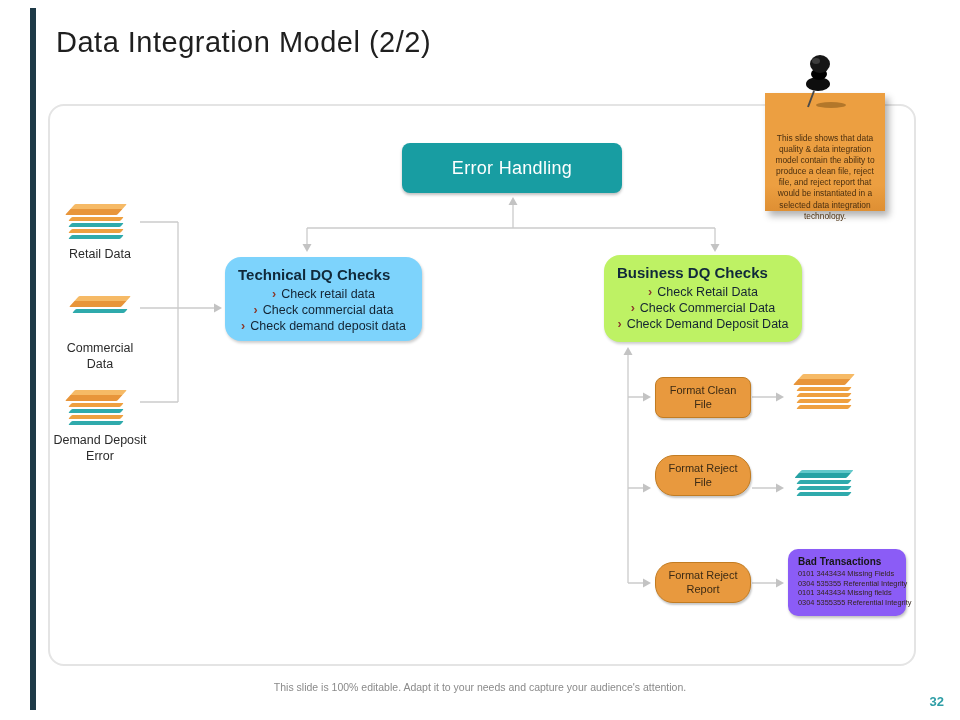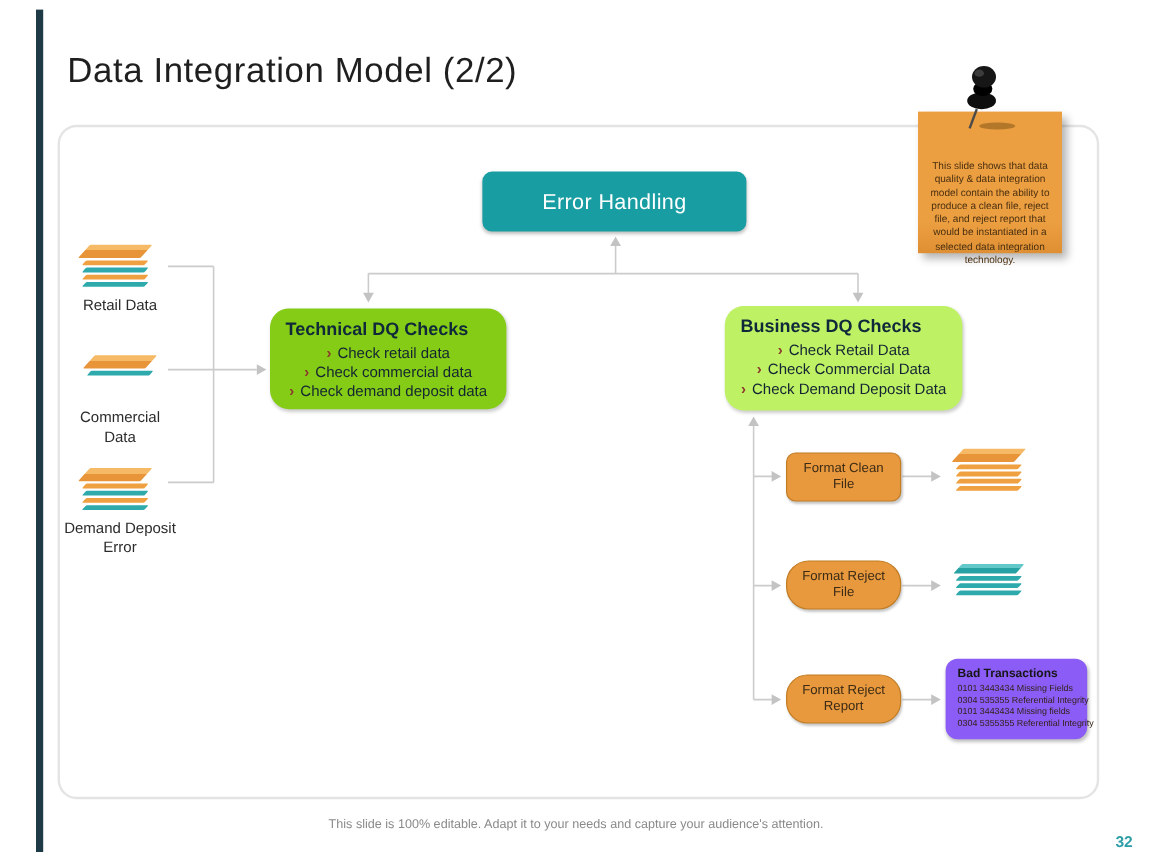--- a/index.html
+++ b/index.html
@@ -1,38 +1,38 @@
 <!DOCTYPE html>
 <html><head>
 <meta charset="utf-8">
 <style>
   * { margin:0; padding:0; box-sizing:border-box; }
   html,body { width:960px; height:720px; background:#fff; font-family:"Liberation Sans", sans-serif; }
   .slide { position:relative; width:960px; height:720px; background:#ffffff; overflow:hidden; }
 
   .left-bar { position:absolute; left:30px; top:8px; width:6px; height:702px; background:#1E3A47; }
 
-  .slide-title { position:absolute; left:56px; top:43px; font-size:29px; font-weight:400; color:#1f1f1f; letter-spacing:.5px; }
+  .slide-title { position:absolute; left:56px; top:26px; font-size:29px; font-weight:400; color:#1f1f1f; letter-spacing:.5px; }
 
   .panel { position:absolute; left:48px; top:104px; width:868px; height:562px; border:2px solid #E4E4E4; border-radius:16px; background:#fff; }
 
   svg.connectors { position:absolute; left:0; top:0; width:960px; height:720px; pointer-events:none; }
   svg.connectors path { stroke:#CBCBCB; stroke-width:1.3; fill:none; }
   svg.connectors polygon { fill:#C3C3C3; }
 
   .node { position:absolute; display:flex; align-items:center; justify-content:center; text-align:center; }
 
   .error-handling { left:402px; top:143px; width:220px; height:50px; background:#189DA2; border-radius:8px; color:#fff; font-size:18px; letter-spacing:.3px; box-shadow:0 2px 3px rgba(0,0,0,.25); }
 
   .dq-box { position:absolute; border-radius:16px; padding:9px 13px; box-shadow:1px 2px 3px rgba(0,0,0,.2); }
   .dq-box .dq-title { font-size:15px; font-weight:bold; color:#10293A; margin-bottom:3px; }
   .dq-box ul { list-style:none; }
   .dq-box li { font-size:12.5px; color:#142433; line-height:1.28; white-space:nowrap;text-align:center; }
   .dq-box li .glyph { color:#8C3A2C; font-weight:bold; margin-right:5px; }
-  .technical { left:225px; top:257px; width:197px; height:84px; background:#84cc16; }
+  .technical { left:225px; top:257px; width:197px; height:84px; background:#7dd3fc; }
   .business  { left:604px; top:255px; width:198px; height:87px; background:#bef264; }
 
   .stack { position:absolute; }
   .sheet { width:52px; margin-left:8px; transform:skewX(-42deg); border-radius:1px; }
   .sheet + .sheet { margin-top:2px; }
   .thick-or { height:11px; background:linear-gradient(#F6BA66 0 42%, #E8953A 42% 100%); }
   .thick-tl { height:8px;  background:linear-gradient(#63C8CA 0 42%, #27A2A4 42% 100%); }
   .thin-or  { height:4px; background:#EFA040; }
   .thin-tl  { height:4px; background:#2FAAAC; }
 
@@ -122,21 +122,21 @@
     <div class="sheet thin-or"></div>
     <div class="sheet thin-tl"></div>
     <div class="sheet thin-or"></div>
     <div class="sheet thin-tl"></div>
   </div>
   <div class="src-label" style="left:40px; top:432px; width:120px;">Demand Deposit Error</div>
 
   <div class="format-box" style="left:655px; top:377px;">
     <span>Format Clean File</span>
   </div>
-  <div class="format-box" style="left:655px; top:467px;border-radius:19px;">
+  <div class="format-box" style="left:655px; top:455px;border-radius:19px;">
     <span>Format Reject File</span>
   </div>
   <div class="format-box" style="left:655px; top:562px;border-radius:18px;">
     <span>Format Reject Report</span>
   </div>
 
   <div class="stack" style="left:790px; top:374px;">
     <div class="sheet thick-or"></div>
     <div class="sheet thin-or"></div>
     <div class="sheet thin-or"></div>

